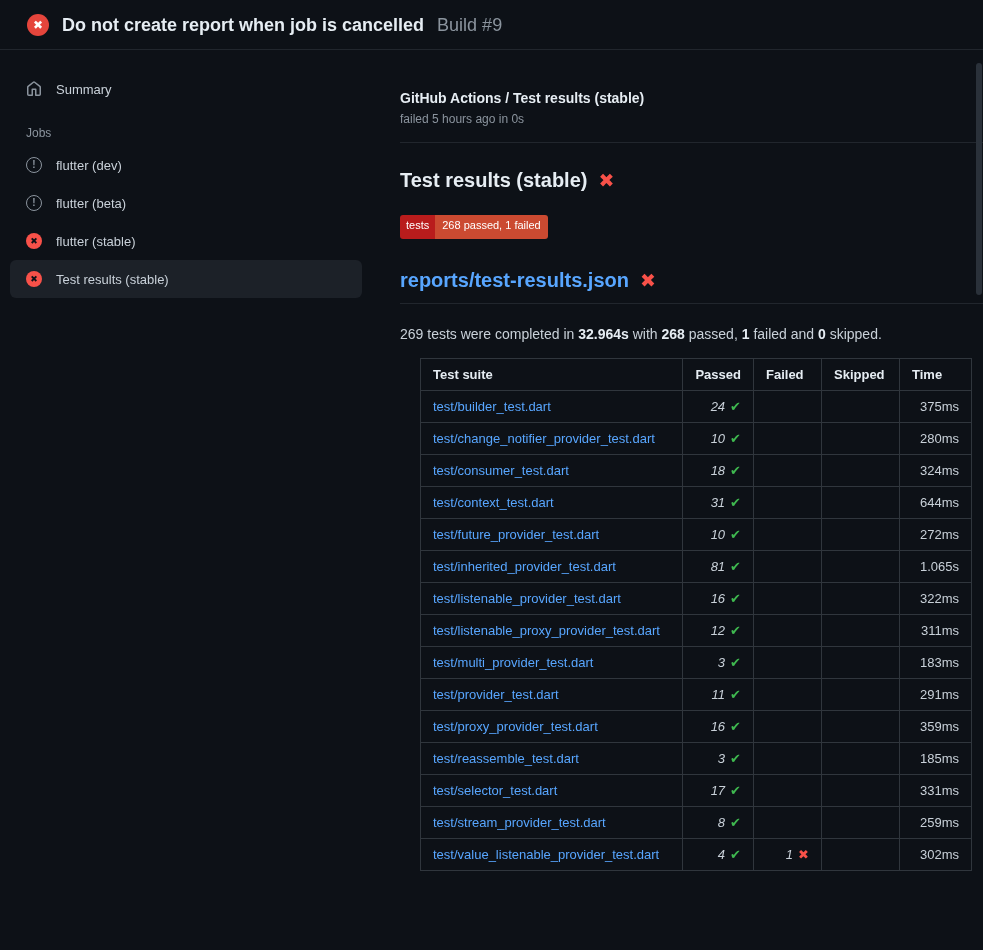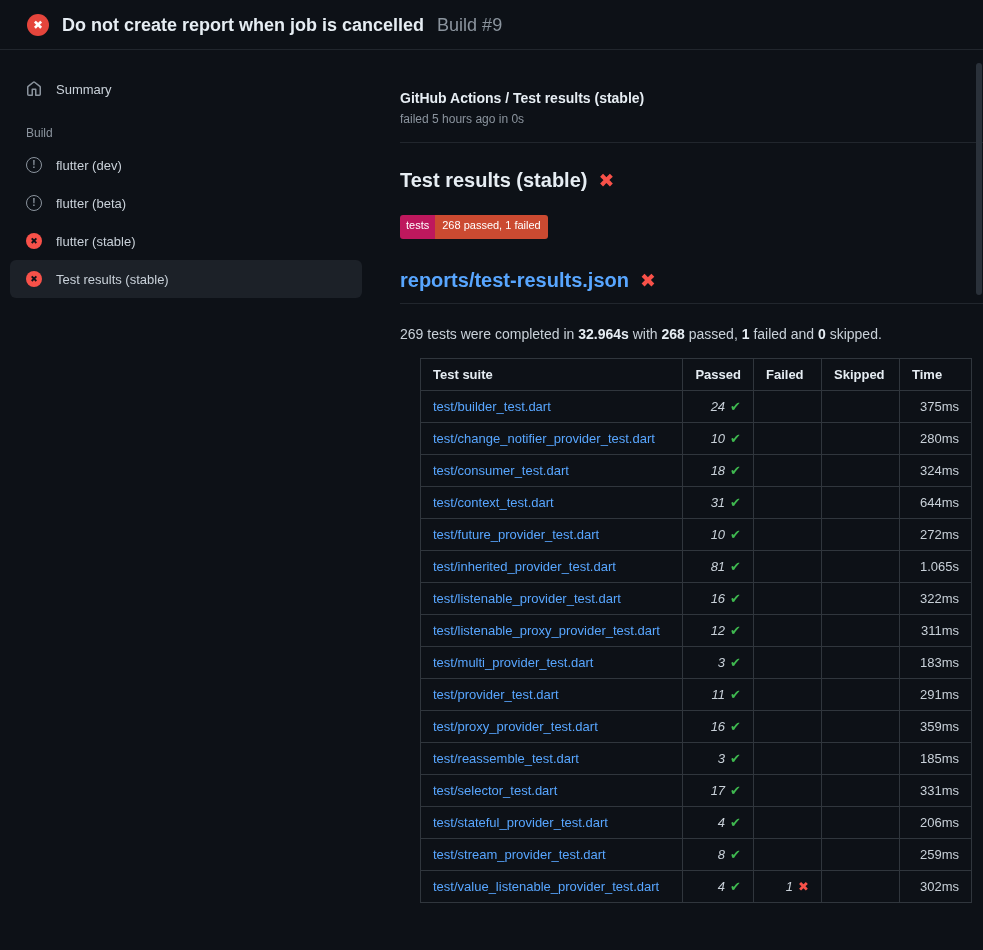--- a/index.html
+++ b/index.html
@@ -62,21 +62,21 @@
   .section-title {
     margin:26px 0 0 0; display:flex; align-items:center; gap:11px;
     font-size:20px; font-weight:700; color:#e6edf3;
   }
   .red-x { color:#f85149; font-weight:700; font-size:19px; line-height:1; }
 
   .badge {
     margin-top:23px; display:inline-flex; border-radius:3px; overflow:hidden;
     font-size:11px; line-height:1; color:#ffffff;
   }
-  .badge-label { background:#be185d; padding:5px 6px 4px 6px; }
+  .badge-label { background:#b91c1c; padding:5px 6px 4px 6px; }
   .badge-value { background:#cb4a31; padding:5px 7px 8px 7px; }
 
   .report-heading {
     margin:30px 0 0 0; padding-bottom:11px;
     border-bottom:1px solid #21262d;
     display:flex; align-items:center; gap:11px;
     font-size:20px; font-weight:700;
   }
   .report-heading a { color:#58a6ff; text-decoration:none; }
 
@@ -124,21 +124,21 @@
     <aside class="sidebar">
       <div class="side-item">
         <span class="home-icon">
           <svg width="16" height="16" viewBox="0 0 16 16" fill="currentColor" aria-hidden="true">
             <path d="M6.906.664a1.749 1.749 0 0 1 2.187 0l5.25 4.2c.415.332.657.835.657 1.367v7.019A1.75 1.75 0 0 1 13.25 15h-3.5a.75.75 0 0 1-.75-.75V9H7v5.25a.75.75 0 0 1-.75.75h-3.5A1.75 1.75 0 0 1 1 13.25V6.23c0-.531.242-1.034.657-1.366l5.25-4.2Zm1.25 1.171a.25.25 0 0 0-.312 0l-5.25 4.2a.25.25 0 0 0-.094.196v7.019c0 .138.112.25.25.25H5.5V8.25a.75.75 0 0 1 .75-.75h3.5a.75.75 0 0 1 .75.75v5.25h2.75a.25.25 0 0 0 .25-.25V6.23a.25.25 0 0 0-.094-.195l-5.25-4.2Z"></path>
           </svg>
         </span>
         <span class="label">Summary</span>
       </div>
 
-      <div class="jobs-label">Build</div>
+      <div class="jobs-label">Jobs</div>
 
       <div class="side-item">
         <span class="status-circle neutral">!</span>
         <span class="label">flutter (dev)</span>
       </div>
       <div class="side-item">
         <span class="status-circle neutral">!</span>
         <span class="label">flutter (beta)</span>
       </div>
       <div class="side-item">
@@ -283,27 +283,20 @@
   </tr>
 
   <tr>
     <td class="suite"><a href="#">test/selector_test.dart</a></td>
     <td class="num passed"><span class="val">17</span><span class="check">✔</span></td>
     <td class="num failed"></td>
     <td class="num skipped"></td>
     <td class="time">331ms</td>
   </tr>
 
-  <tr>
-    <td class="suite"><a href="#">test/stateful_provider_test.dart</a></td>
-    <td class="num passed"><span class="val">4</span><span class="check">✔</span></td>
-    <td class="num failed"></td>
-    <td class="num skipped"></td>
-    <td class="time">206ms</td>
-  </tr>
 
   <tr>
     <td class="suite"><a href="#">test/stream_provider_test.dart</a></td>
     <td class="num passed"><span class="val">8</span><span class="check">✔</span></td>
     <td class="num failed"></td>
     <td class="num skipped"></td>
     <td class="time">259ms</td>
   </tr>
 
   <tr>

